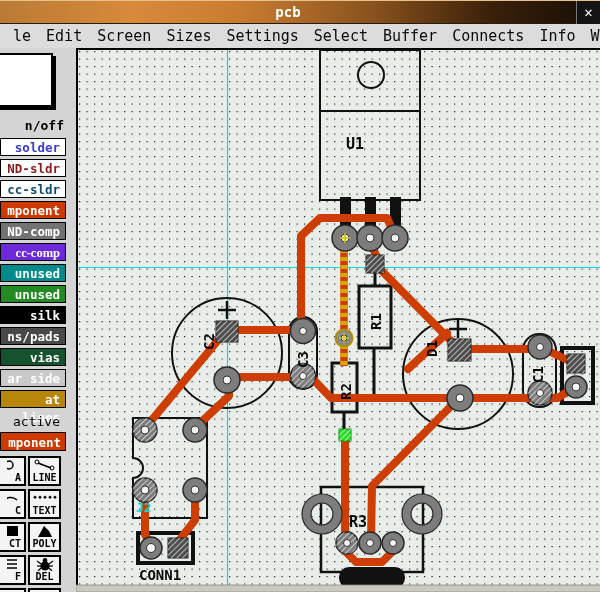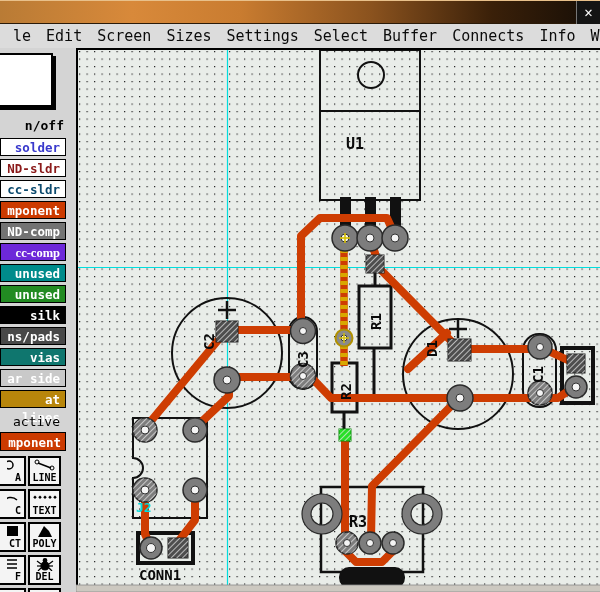--- a/index.html
+++ b/index.html
@@ -44,20 +44,21 @@
   .tbtn.partial{width:36px;margin-left:-10px;margin-right:2px;align-items:flex-end;padding-right:3px;}
   .ticon{flex:1;display:flex;align-items:center;justify-content:center;}
   
   .canvas{position:absolute;left:66px;top:48px;width:534px;height:544px;margin-left:10px;}
   svg text{font-family:"DejaVu Sans Mono",monospace;font-weight:bold;}
 </style>
 </head>
 <body>
 
 <div class="titlebar">
+  <div class="title">pcb</div>
   <div class="close-btn">✕</div>
 </div>
 
 <div class="menubar">
   <span class="mitem">le</span>
   <span class="mitem">Edit</span>
   <span class="mitem">Screen</span>
   <span class="mitem">Sizes</span>
   <span class="mitem">Settings</span>
   <span class="mitem">Select</span>
@@ -76,21 +77,21 @@
     <div class="lbtn" style="background: rgb(255, 255, 255); color: rgb(58, 58, 204);">solder</div>
     <div class="lbtn" style="background: rgb(255, 255, 255); color: rgb(139, 26, 26);">ND-sldr</div>
     <div class="lbtn" style="background: rgb(255, 255, 255); color: #0c4a6e;">cc-sldr</div>
     <div class="lbtn" style="background: rgb(204, 58, 0); color: rgb(255, 255, 255);">mponent</div>
     <div class="lbtn" style="background: #737373; color: rgb(255, 255, 255);">ND-comp</div>
     <div class="lbtn" style="background: #6d28d9; color: rgb(255, 255, 255); font-family: Liberation Serif, serif;">cc-comp</div>
     <div class="lbtn" style="background: rgb(0, 139, 139); color: rgb(255, 255, 255);">unused</div>
     <div class="lbtn" style="background: rgb(34, 139, 34); color: rgb(255, 255, 255);">unused</div>
     <div class="lbtn" style="background: rgb(0, 0, 0); color: rgb(255, 255, 255);">silk</div>
     <div class="lbtn" style="background: rgb(72, 72, 72); color: rgb(255, 255, 255);">ns/pads</div>
-    <div class="lbtn" style="background: #0f766e; color: rgb(255, 255, 255); padding-left: 13px;">vias</div>
+    <div class="lbtn" style="background: #14532d; color: rgb(255, 255, 255); padding-left: 13px;">vias</div>
     <div class="lbtn" style="background: rgb(201, 201, 201); color: rgb(255, 255, 255);">ar side</div>
     <div class="lbtn" style="background: rgb(184, 134, 11); color: rgb(255, 255, 255);">at lines</div>
   </div>
 
   <div class="active-label">active</div>
   <div class="active-btn" style="background: rgb(204, 58, 0); color: rgb(255, 255, 255);">mponent</div>
 
   <div class="tools">
     <div class="trow">
       <div class="tbtn partial">

